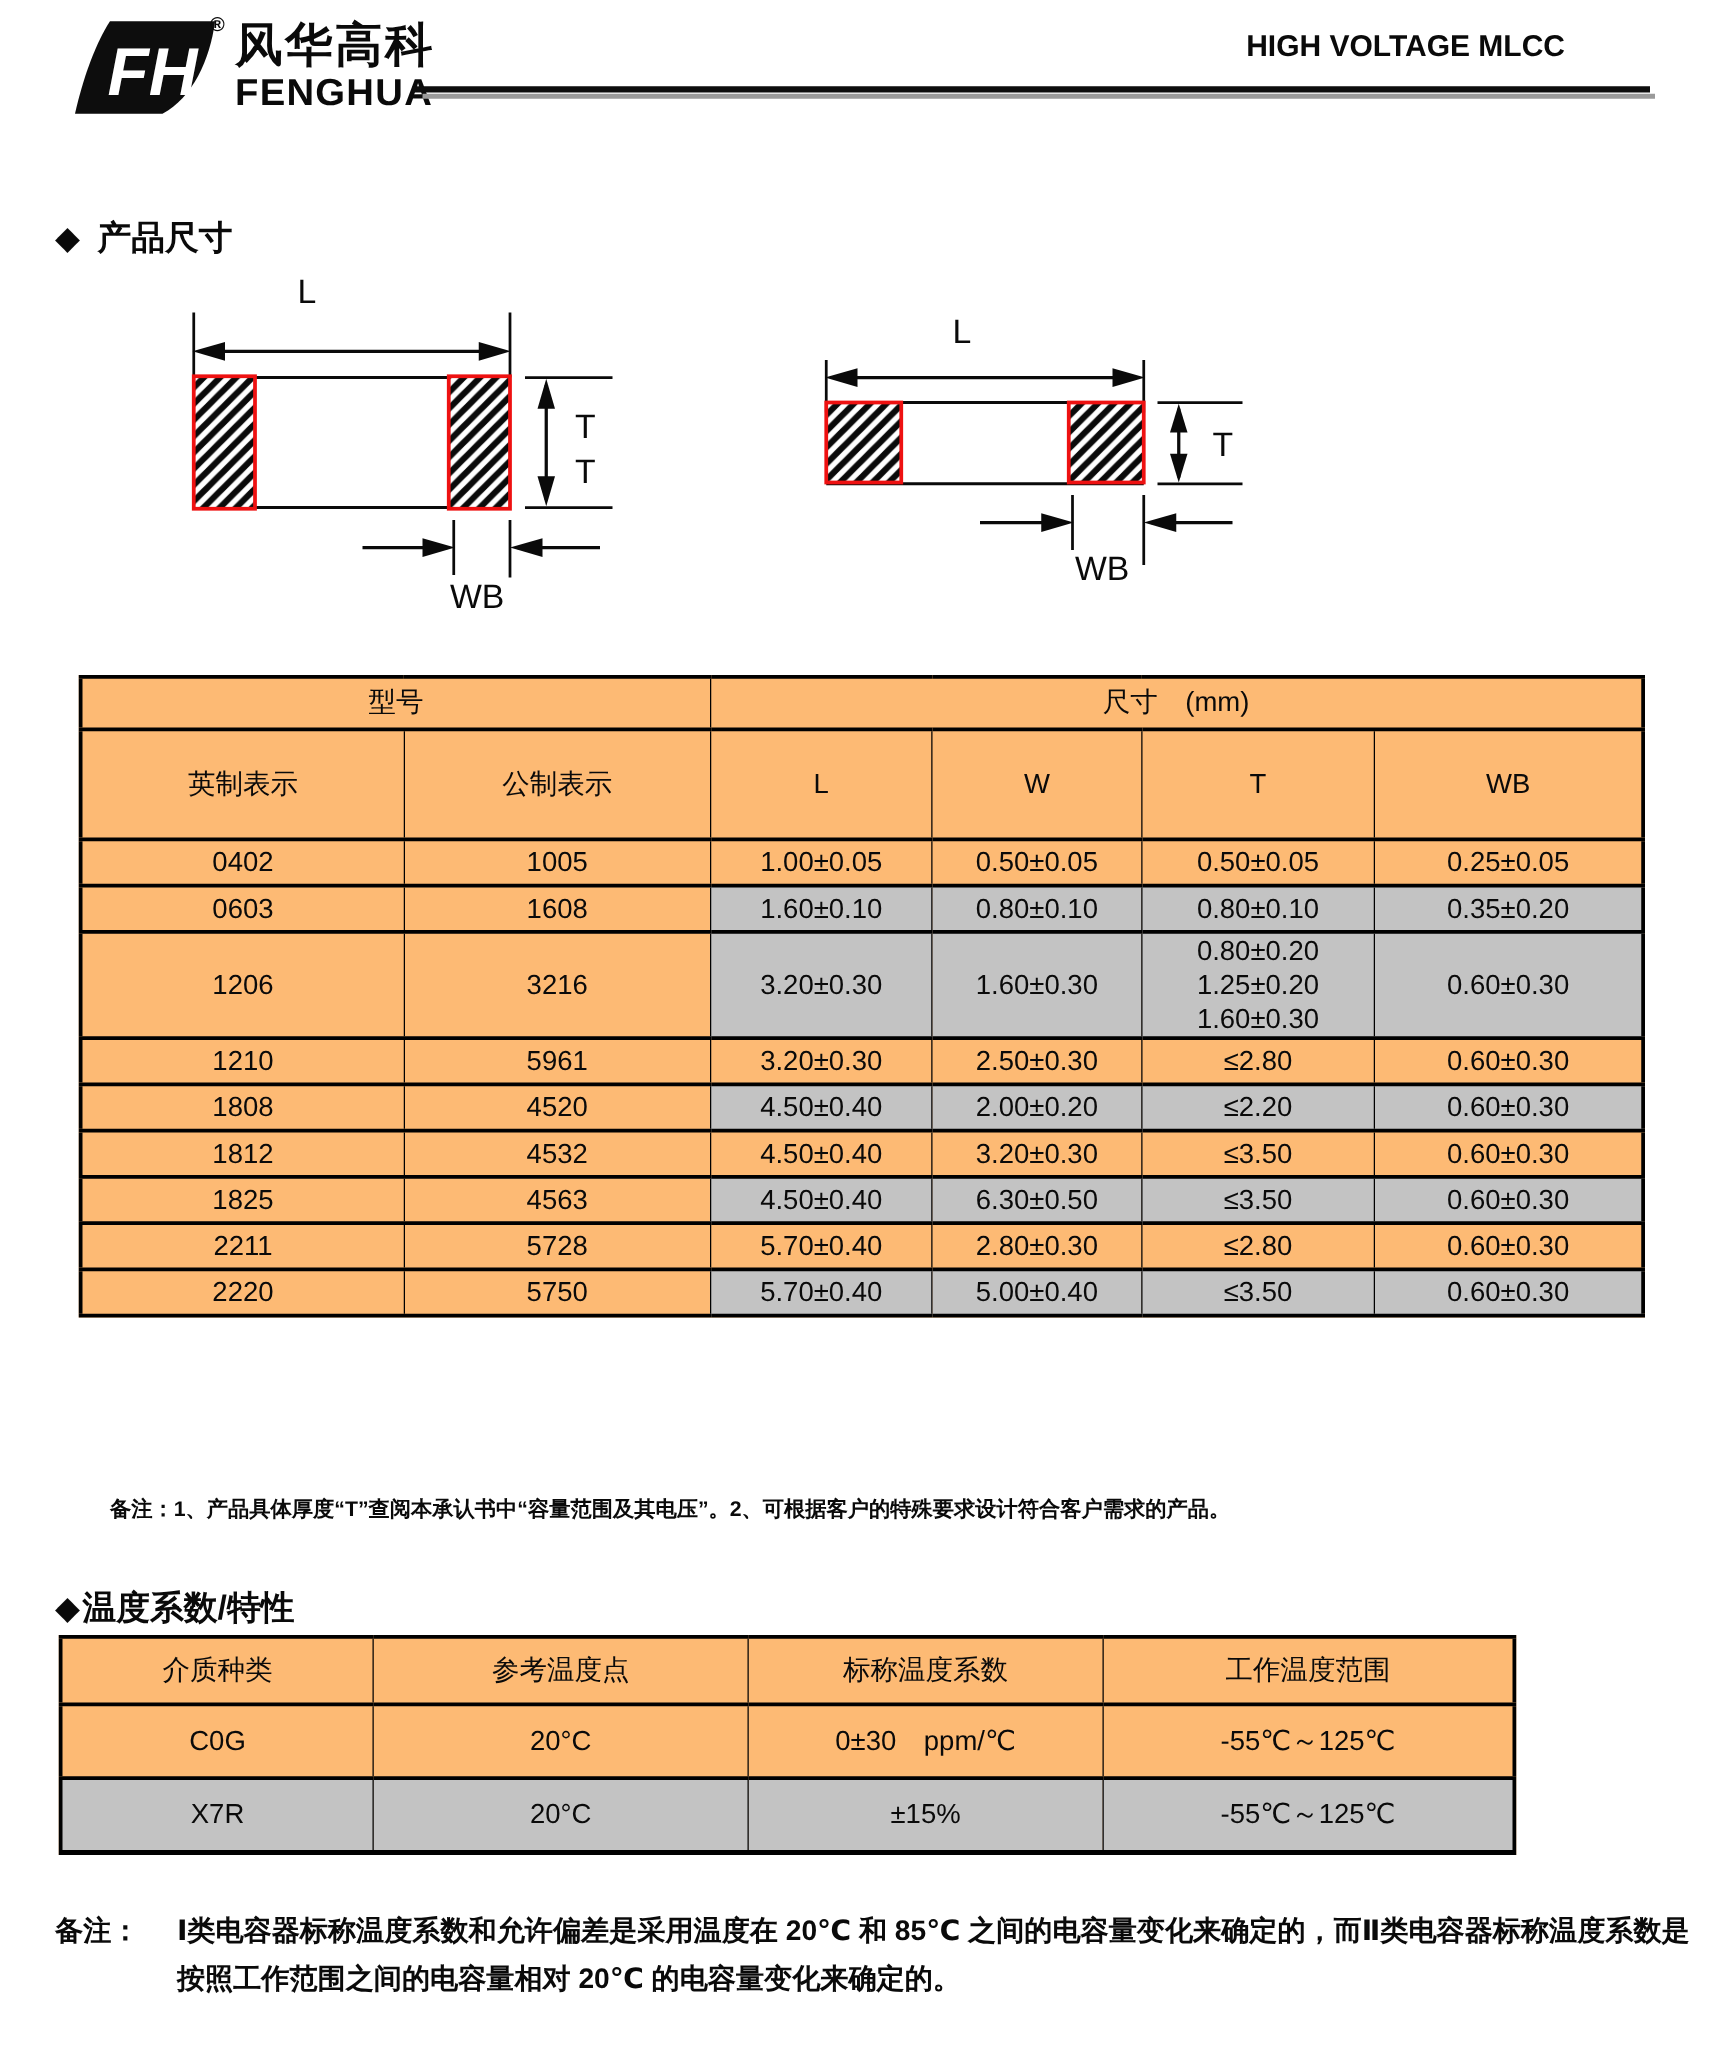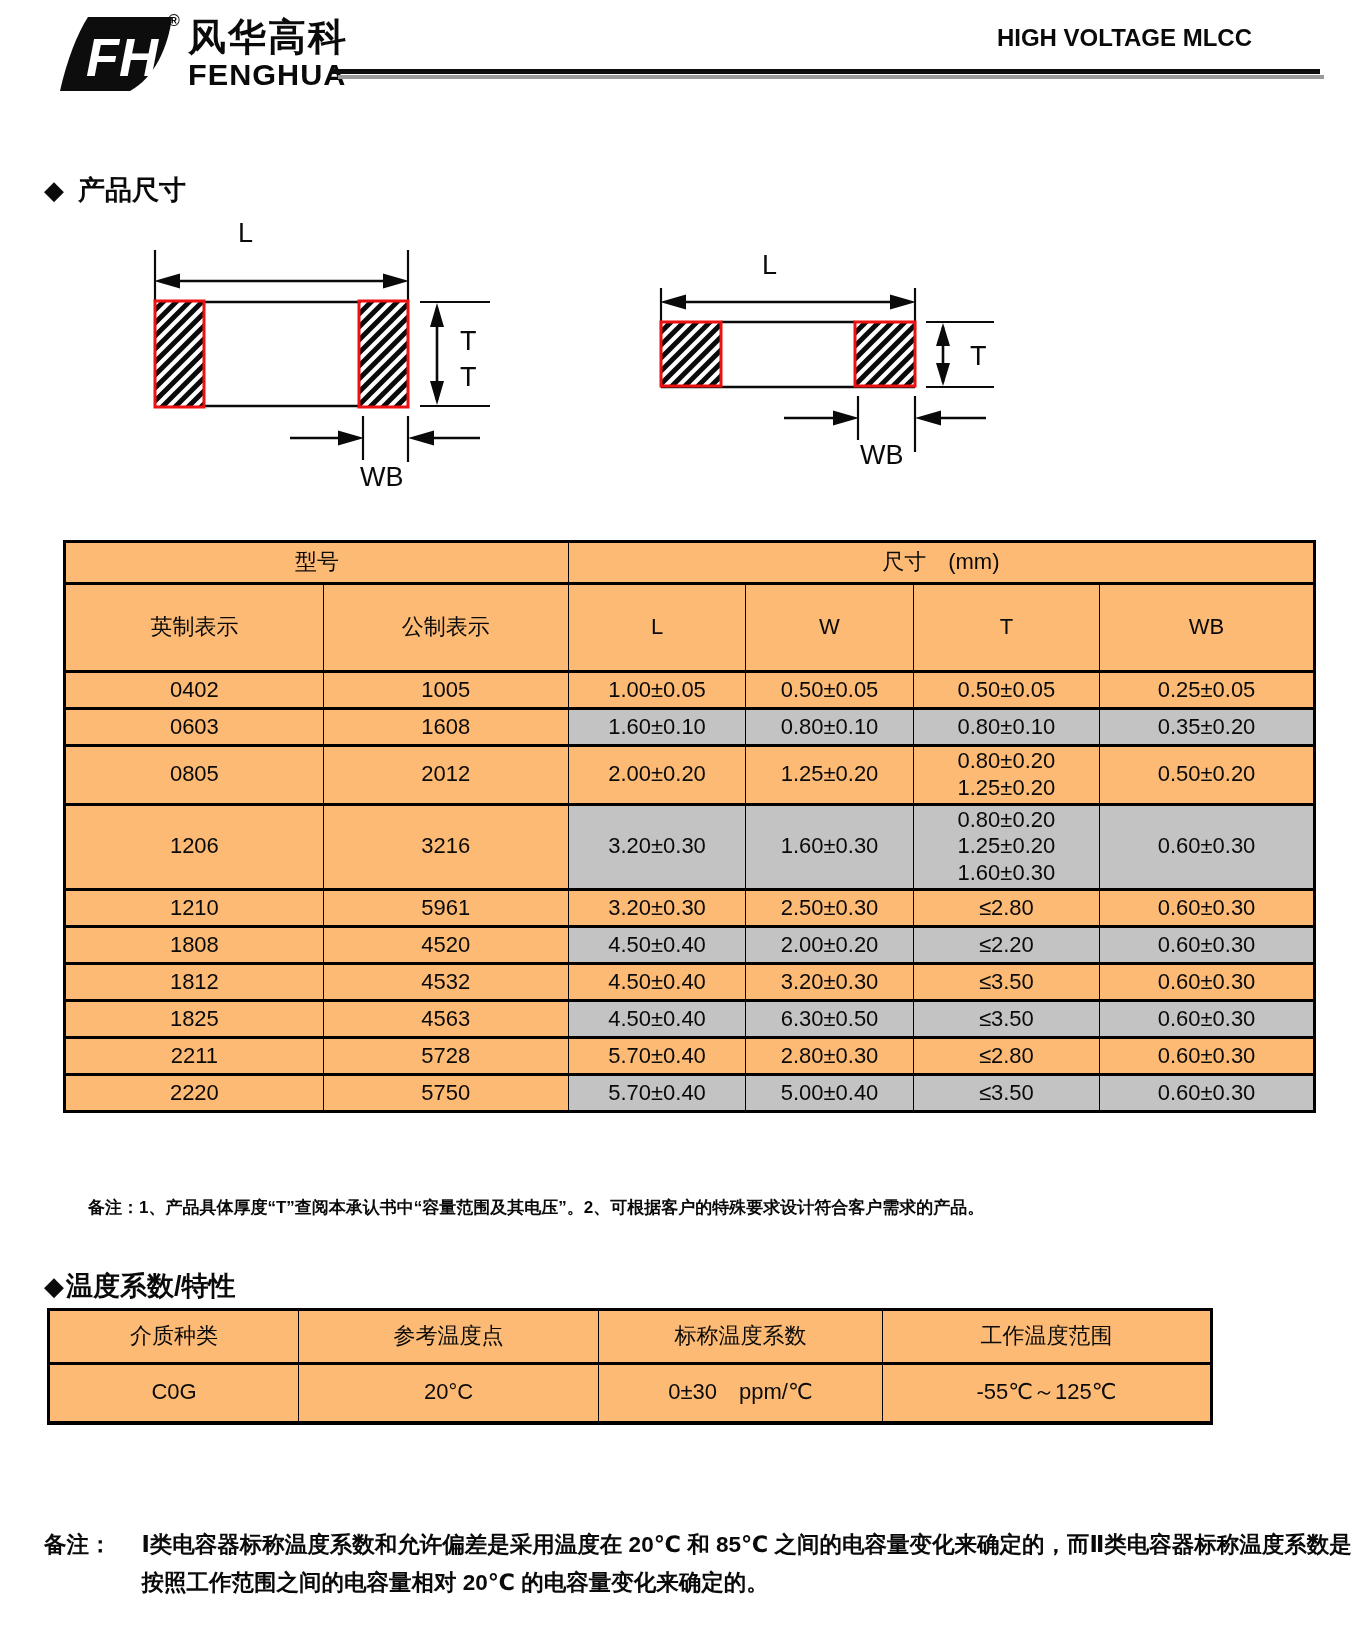--- a/index.html
+++ b/index.html
@@ -193,31 +193,20 @@
         </tr>
         <tr>
           <td>0603</td>
           <td>1608</td>
           <td class="shade">1.60±0.10</td>
           <td class="shade">0.80±0.10</td>
           <td class="shade">0.80±0.10</td>
           <td class="shade">0.35±0.20</td>
         </tr>
         <tr>
-          <td>0805</td>
-          <td>2012</td>
-          <td>2.00±0.20</td>
-          <td>1.25±0.20</td>
-          <td>
-            <div>0.80±0.20</div>
-            <div>1.25±0.20</div>
-          </td>
-          <td>0.50±0.20</td>
-        </tr>
-        <tr>
           <td>1206</td>
           <td>3216</td>
           <td class="shade">3.20±0.30</td>
           <td class="shade">1.60±0.30</td>
           <td class="shade">
             <div>0.80±0.20</div>
             <div>1.25±0.20</div>
             <div>1.60±0.30</div>
           </td>
           <td class="shade">0.60±0.30</td>
@@ -295,20 +284,26 @@
           <th>工作温度范围</th>
         </tr>
       </thead>
       <tbody>
         <tr>
           <td>C0G</td>
           <td>20°C</td>
           <td>0±30 ppm/℃</td>
           <td>-55℃～125℃</td>
         </tr>
+        <tr>
+          <td class="shade">X7R</td>
+          <td class="shade">20°C</td>
+          <td class="shade">±15%</td>
+          <td class="shade">-55℃～125℃</td>
+        </tr>
       </tbody>
     </table>
 
   <div class="note2">
     <span class="note2-label">备注：</span>
     <span class="note2-text">Ⅰ类电容器标称温度系数和允许偏差是采用温度在 20℃ 和 85℃ 之间的电容量变化来确定的，而Ⅱ类电容器标称温度系数是按照工作范围之间的电容量相对 20℃ 的电容量变化来确定的。</span>
   </div>
 
 </div>
 

